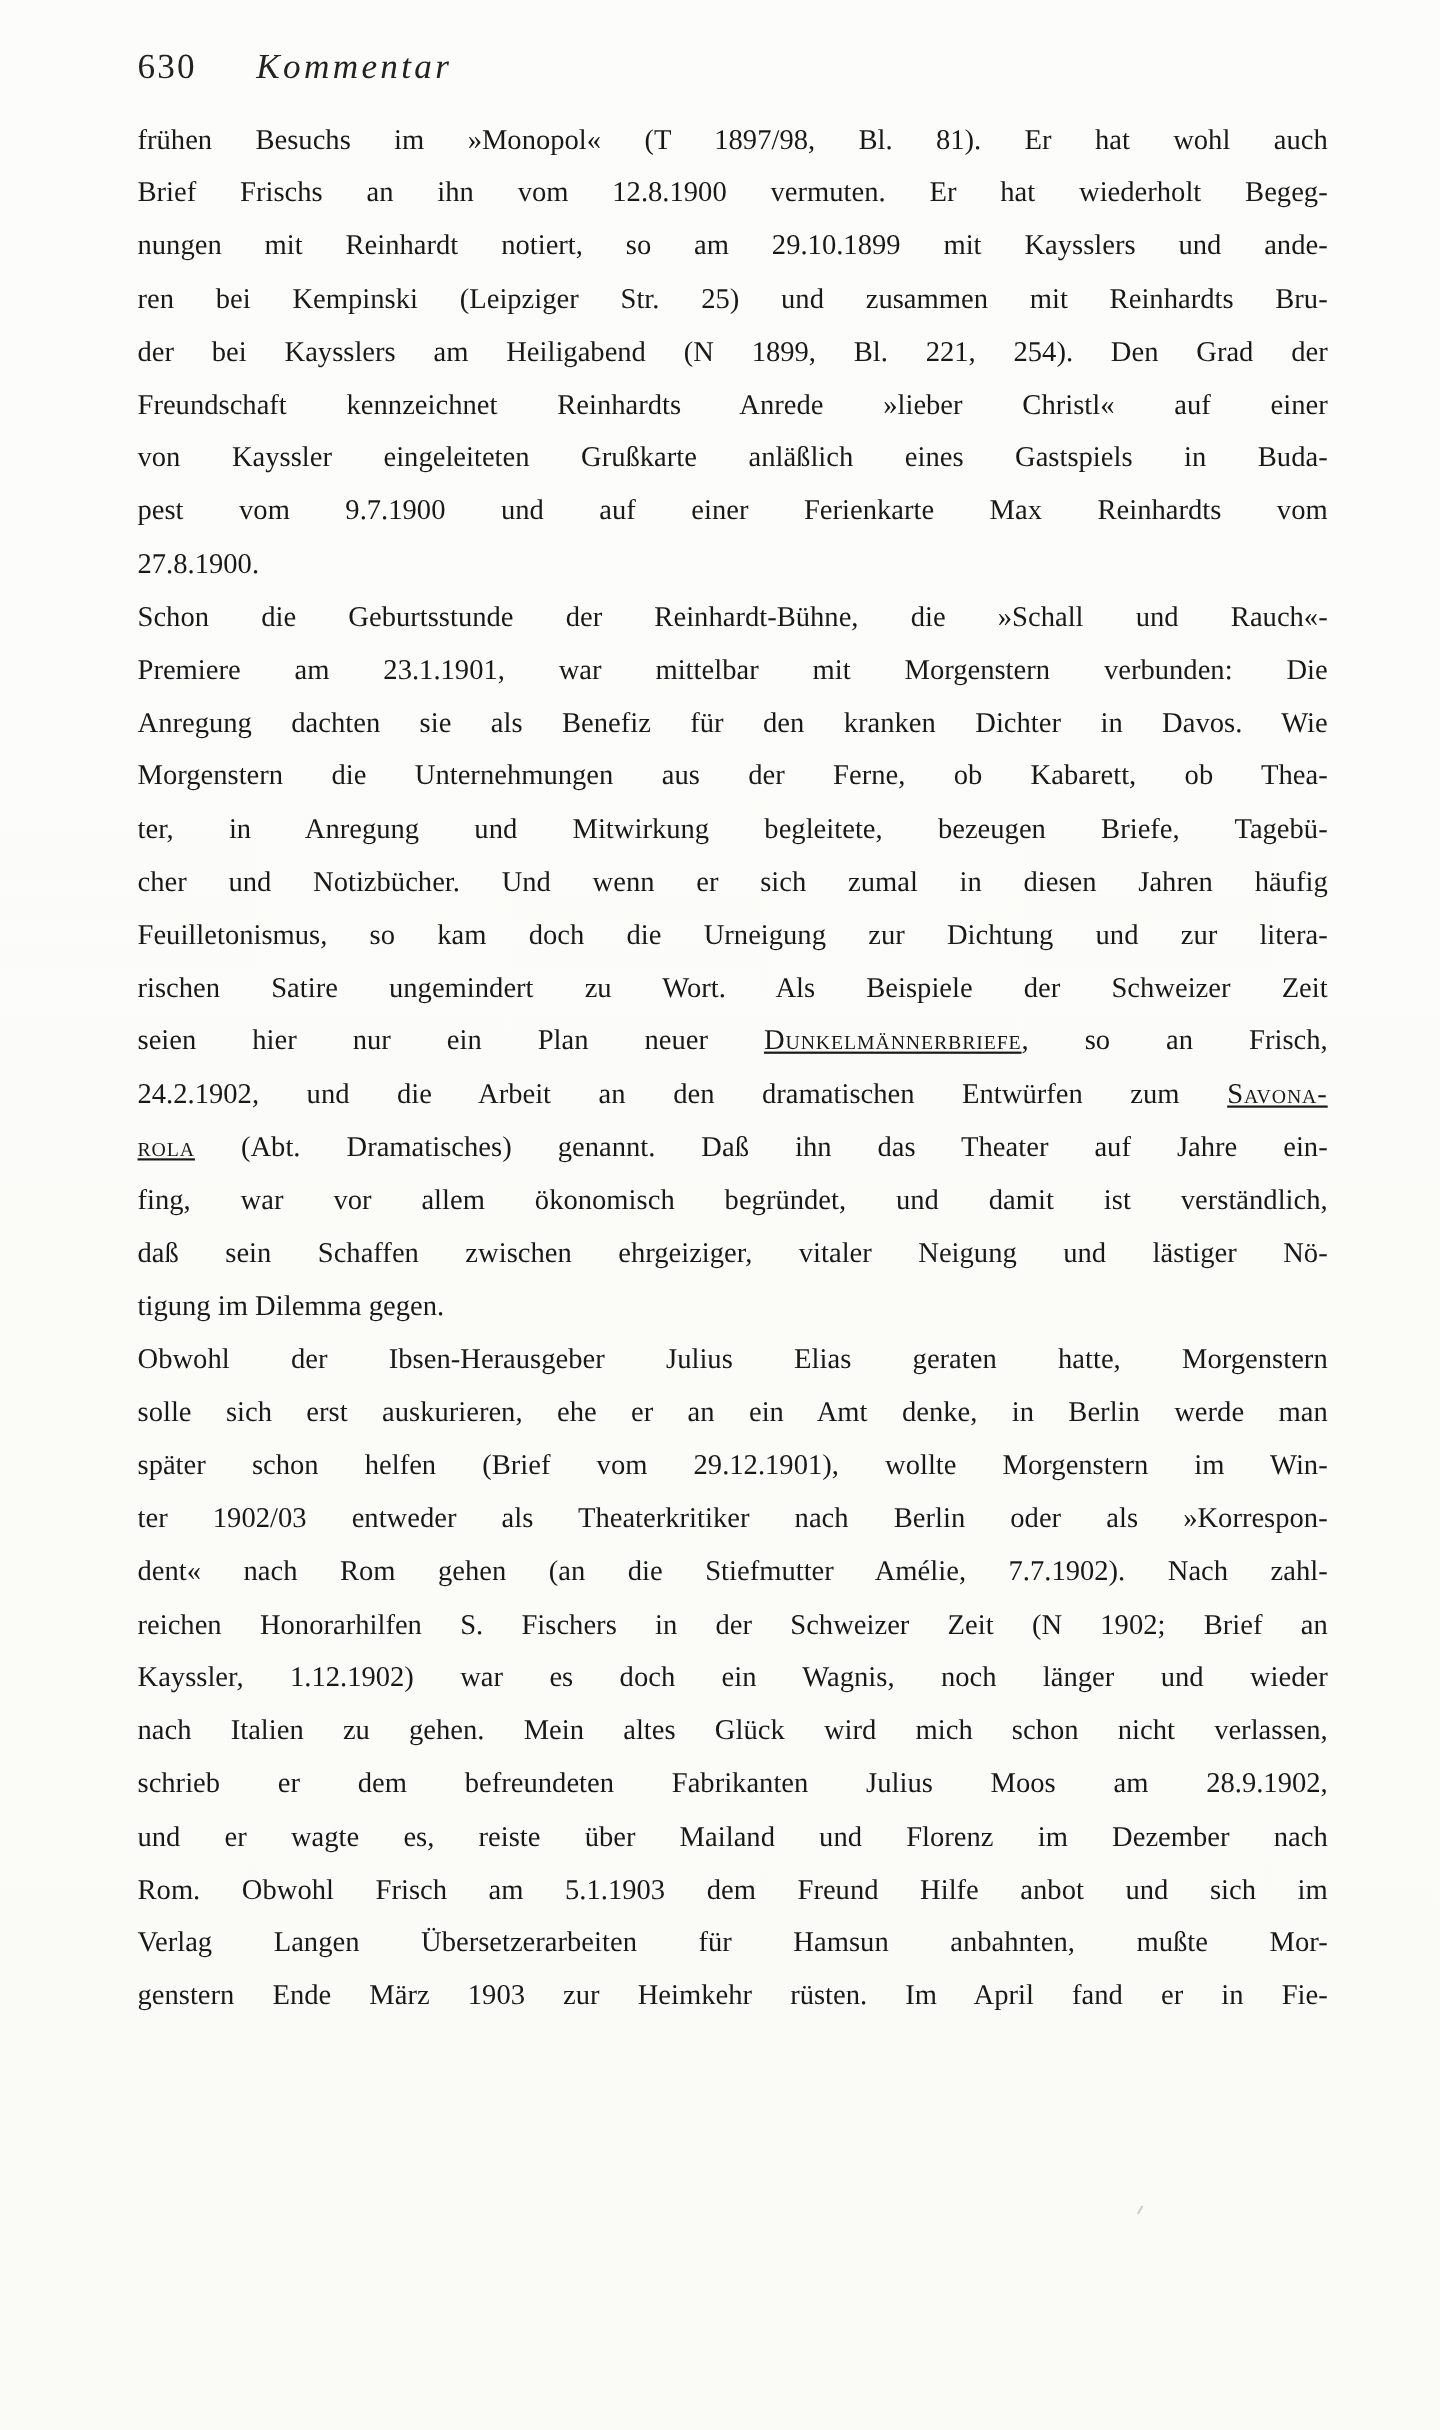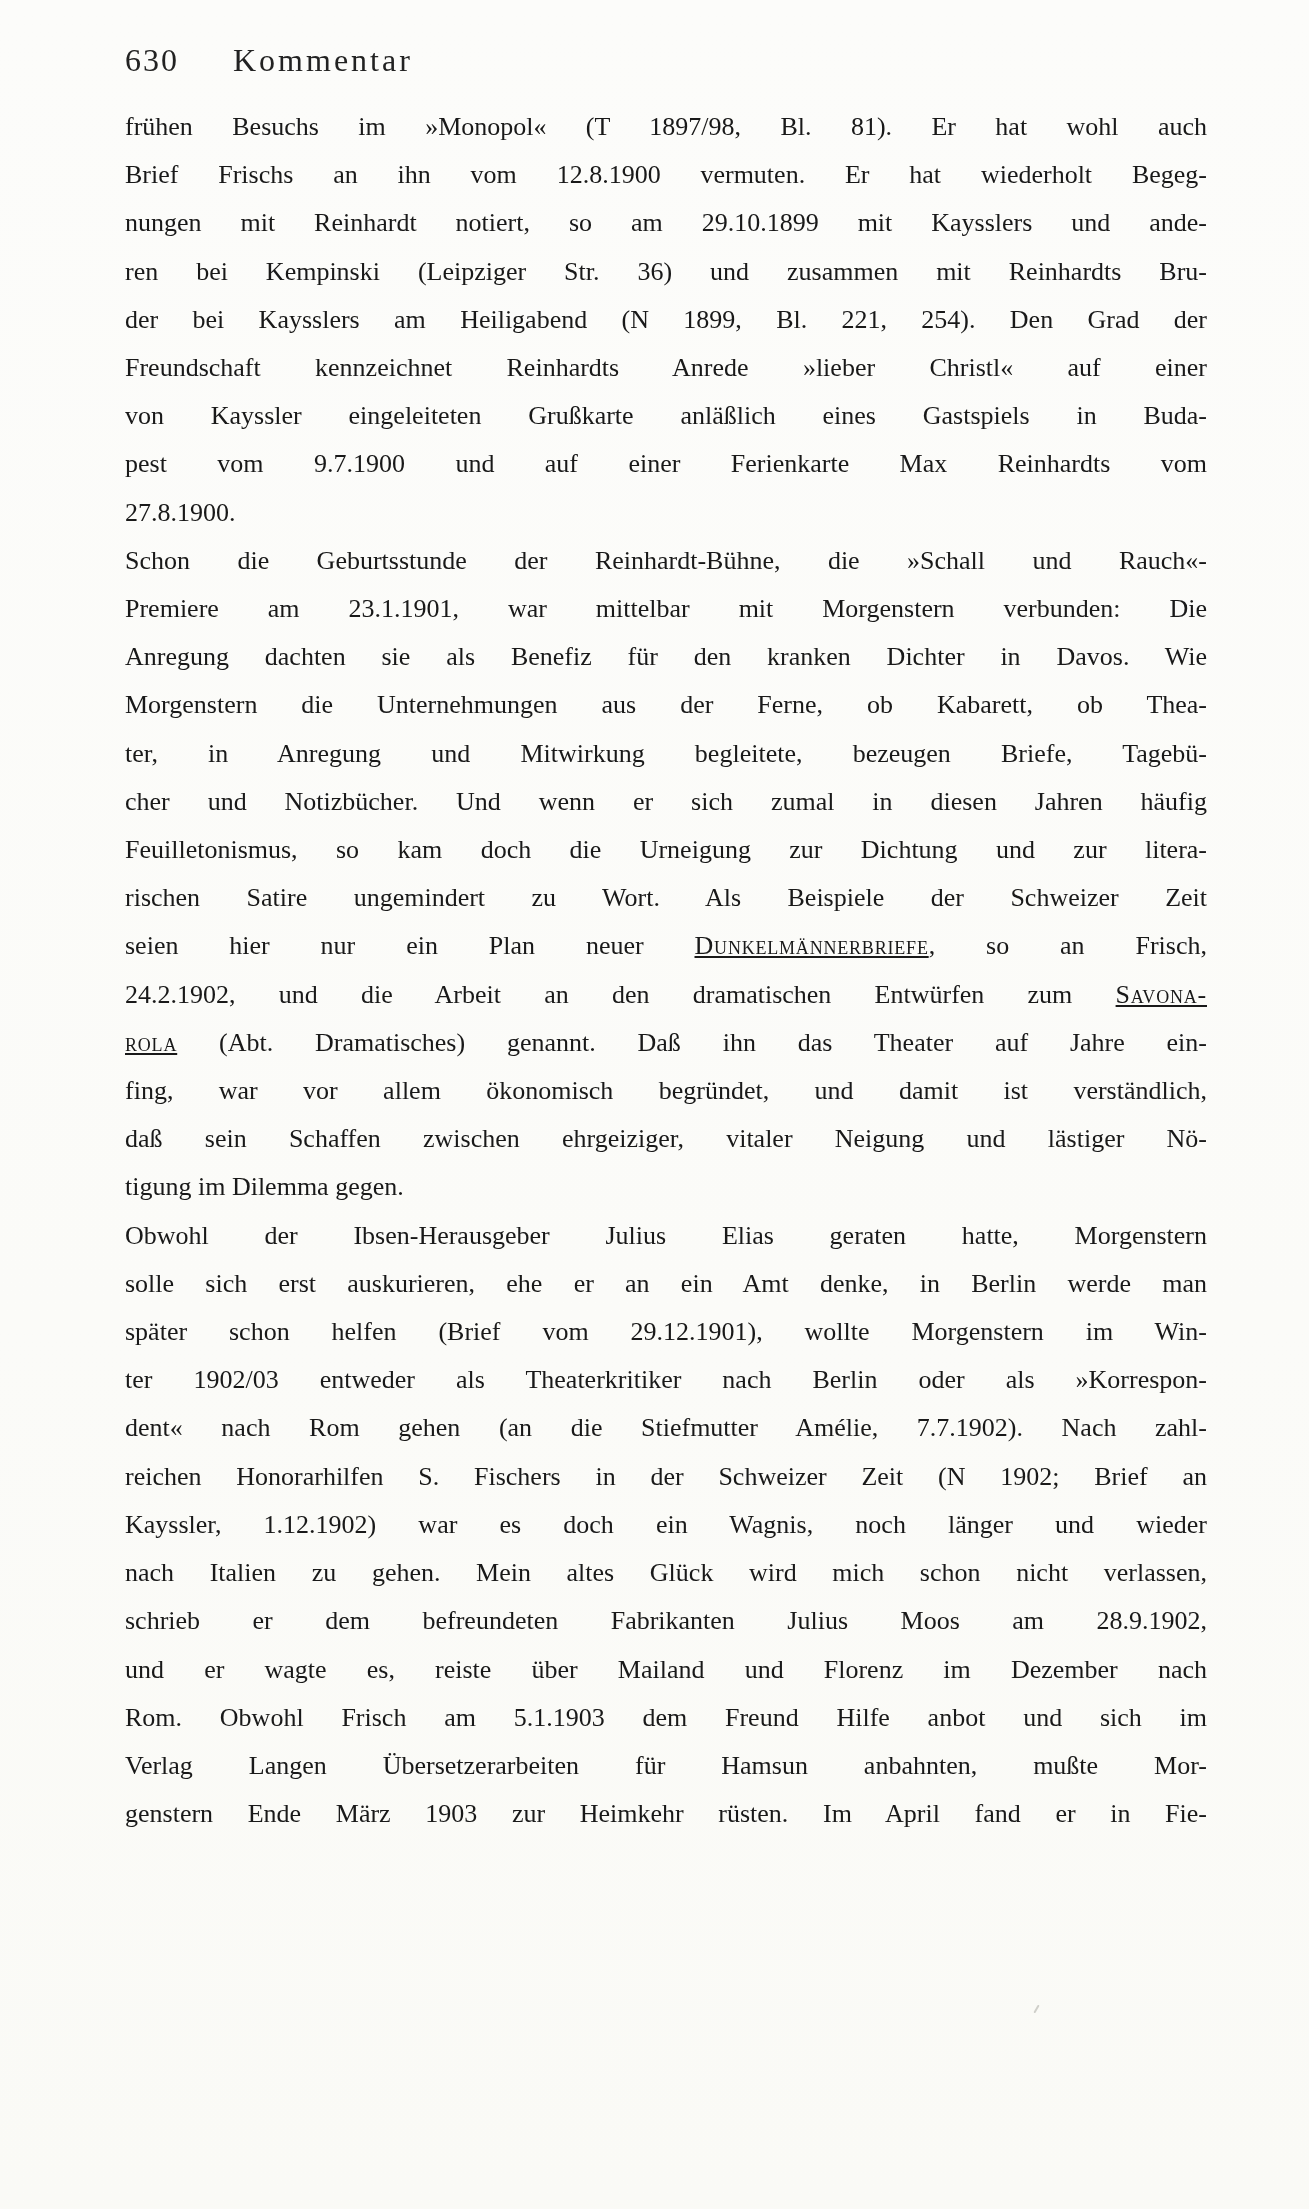--- a/index.html
+++ b/index.html
@@ -16,21 +16,21 @@
     background: linear-gradient(180deg, #fcfcfa 0%, #fbfbf8 60%, #fafaf6 100%);
   }
   .running-header {
     position: absolute;
     left: 125px; top: 42px;
     display: flex; align-items: flex-start; gap: 54px;
     font-size: 32px;
     color: #222;
   }
   .page-number { letter-spacing: 2px; }
-  .running-title { letter-spacing: 3px; }
+  .running-title { font-style: italic; letter-spacing: 3px; }
   .text-block {
     position: absolute;
     left: 125px; top: 103px;
     width: 1082px;
     font-size: 26px;
     line-height: 48.2px;
     color: #191919;
   }
   .line {
     text-align: justify;
@@ -57,21 +57,21 @@
 
   <div class="running-header">
     <span class="page-number">630</span>
     <span class="running-title">Kommentar</span>
   </div>
 
   <div class="text-block">
       <div class="line"><span>frühen Besuchs im »Monopol« (T 1897/98, Bl. 81). Er hat wohl auch</span></div>
       <div class="line"><span>Brief Frischs an ihn vom 12.8.1900 vermuten. Er hat wiederholt Begeg-</span></div>
       <div class="line"><span>nungen mit Reinhardt notiert, so am 29.10.1899 mit Kaysslers und ande-</span></div>
-      <div class="line"><span>ren bei Kempinski (Leipziger Str. 36) und zusammen mit Reinhardts Bru-</span></div>
+      <div class="line"><span>ren bei Kempinski (Leipziger Str. 25) und zusammen mit Reinhardts Bru-</span></div>
       <div class="line"><span>der bei Kaysslers am Heiligabend (N 1899, Bl. 221, 254). Den Grad der</span></div>
       <div class="line"><span>Freundschaft kennzeichnet Reinhardts Anrede »lieber Christl« auf einer</span></div>
       <div class="line"><span>von Kayssler eingeleiteten Grußkarte anläßlich eines Gastspiels in Buda-</span></div>
       <div class="line"><span>pest vom 9.7.1900 und auf einer Ferienkarte Max Reinhardts vom</span></div>
       <div class="line para-end"><span>27.8.1900.</span></div>
       <div class="line"><span>Schon die Geburtsstunde der Reinhardt-Bühne, die »Schall und Rauch«-</span></div>
       <div class="line"><span>Premiere am 23.1.1901, war mittelbar mit Morgenstern verbunden: Die</span></div>
       <div class="line"><span>Anregung dachten sie als Benefiz für den kranken Dichter in Davos. Wie</span></div>
       <div class="line"><span>Morgenstern die Unternehmungen aus der Ferne, ob Kabarett, ob Thea-</span></div>
       <div class="line"><span>ter, in Anregung und Mitwirkung begleitete, bezeugen Briefe, Tagebü-</span></div>

